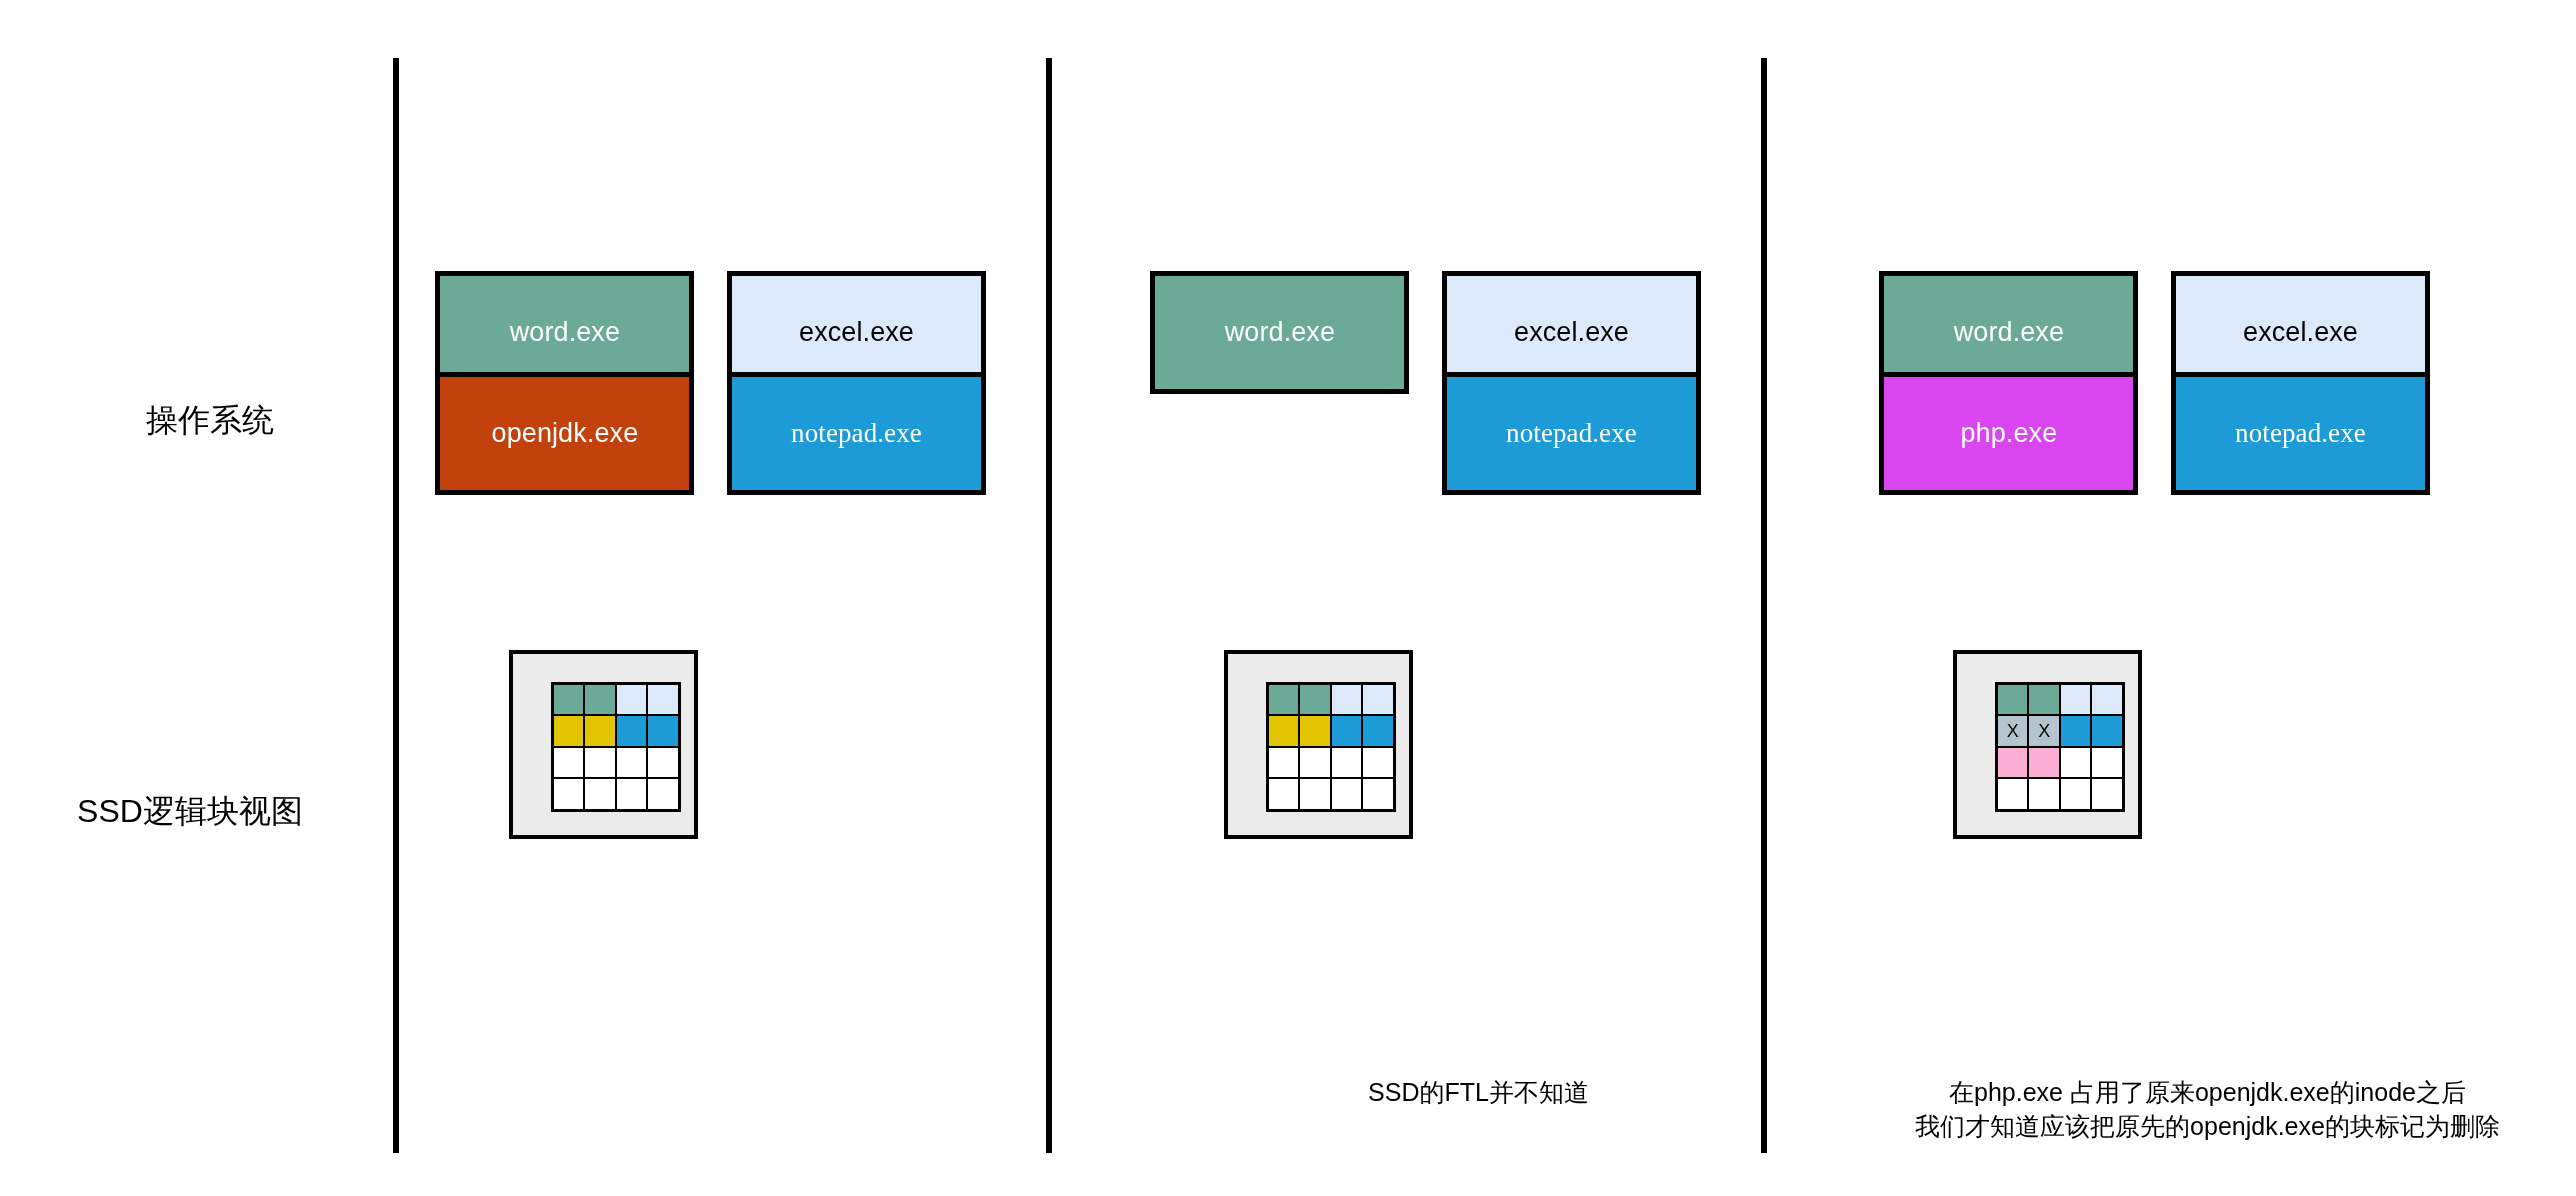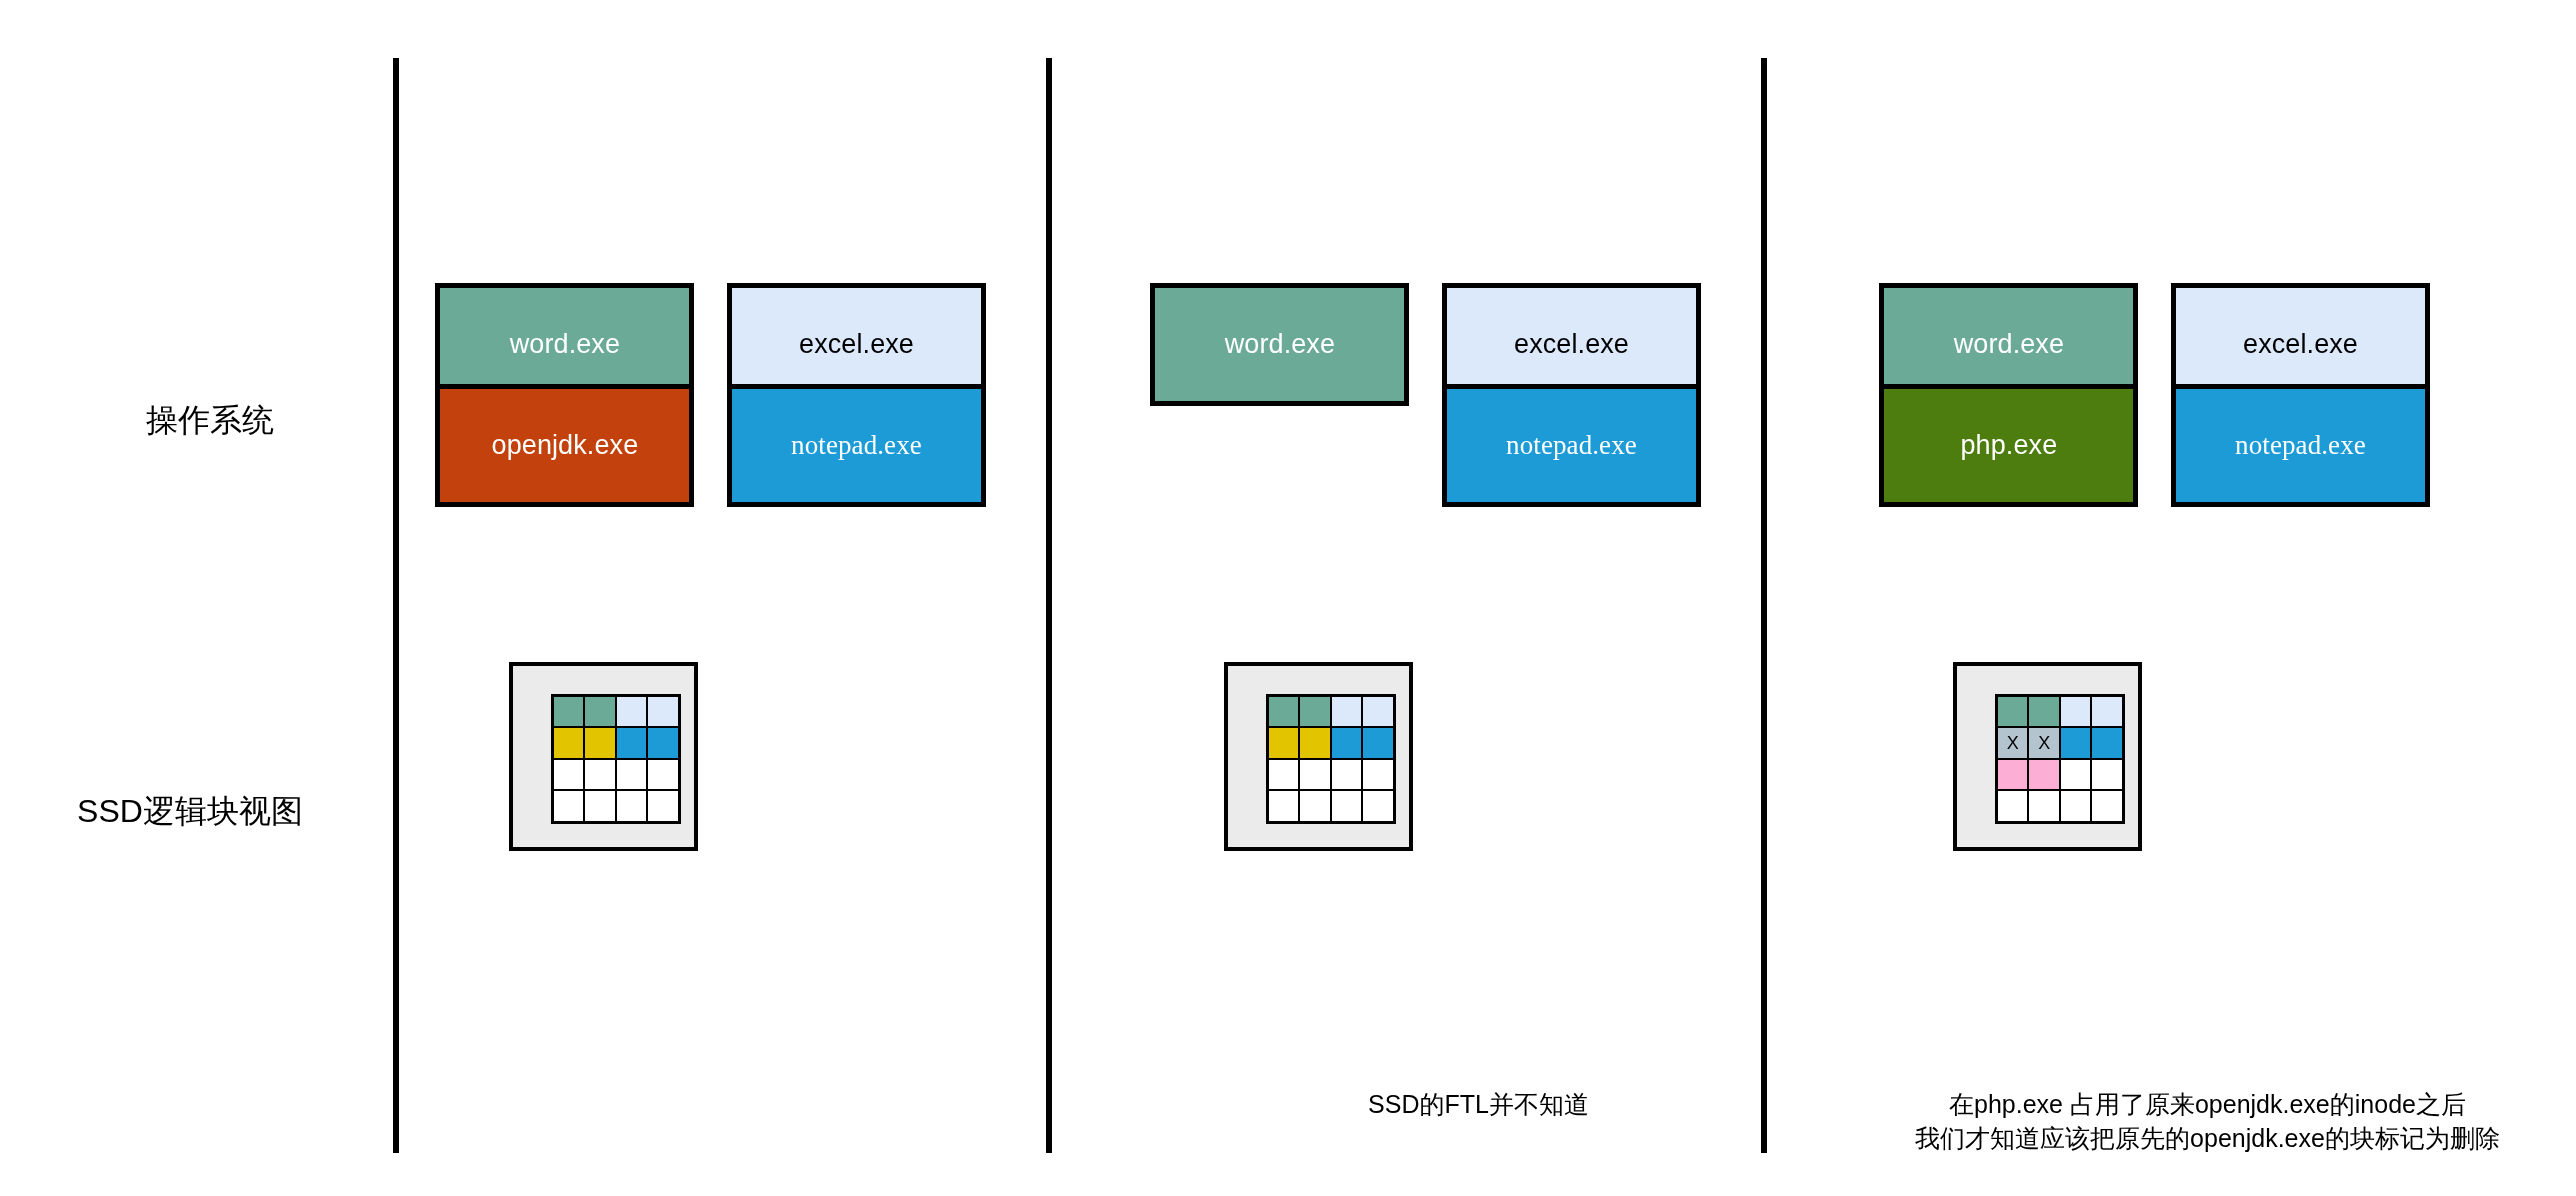--- a/index.html
+++ b/index.html
@@ -37,21 +37,21 @@
     white-space: nowrap;
     text-align: right;
     transform: translate(-50%, -50%);
   }
   #label-os  { left: 210px; top: 420px; }
   #label-ssd { left: 179px; top: 811px; margin-left: 11px; }
 
   
   .column {
     position: absolute;
-    top: 16px;
+    top: 4px;
     width: 687px;
     height: 893px;
   }
   #column-1 { left: 420px; }
   #column-2 { left: 1135px; }
   #column-3 { left: 1864px; }
 
   
   .file-box {
     position: absolute;
@@ -201,21 +201,21 @@
       <span class="cap-line">SSD的FTL并不知道</span>
     </div>
   </div>
 <div class="column" id="column-3">
     <div class="file-box slot-r1c1" style="background: rgb(106, 170, 150); color: rgb(255, 255, 255);">
       <span>word.exe</span>
     </div>
     <div class="file-box slot-r1c2" style="background: rgb(220, 233, 251); color: rgb(0, 0, 0);">
       <span>excel.exe</span>
     </div>
-    <div class="file-box slot-r2c1" style="background: #4d7c0f; color: rgb(255, 255, 255);">
+    <div class="file-box slot-r2c1" style="background: #d946ef; color: rgb(255, 255, 255);">
       <span>php.exe</span>
     </div>
     <div class="file-box slot-r2c2" style="background: rgb(29, 155, 215); color: rgb(255, 255, 255);">
       <span>notepad.exe</span>
     </div>
     <div class="ssd-outer" style="background: rgb(235, 235, 235);">
       <div class="ssd-grid">
         <div class="ssd-cell" style="background: rgb(106, 170, 150);"></div>
         <div class="ssd-cell" style="background: rgb(106, 170, 150);"></div>
         <div class="ssd-cell" style="background: rgb(220, 233, 251);"></div>

